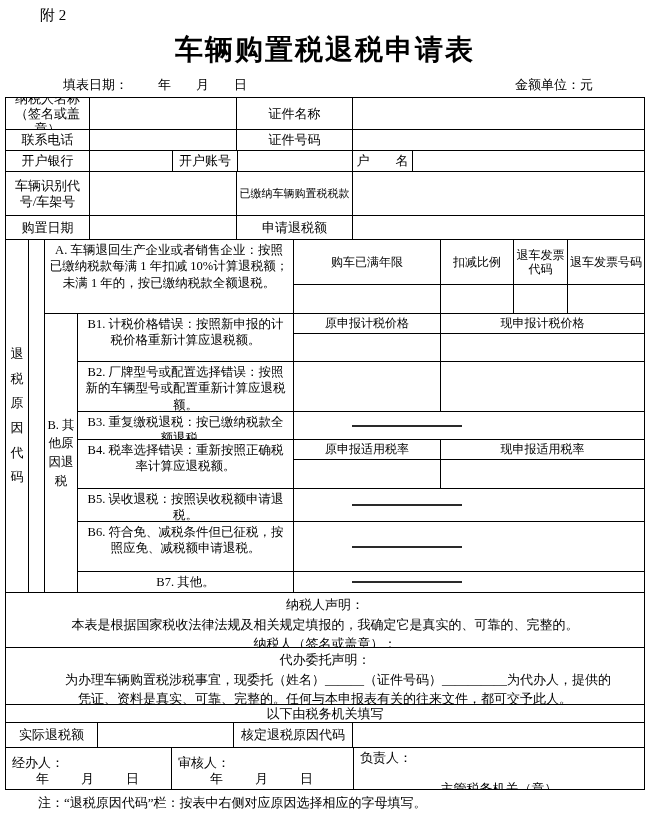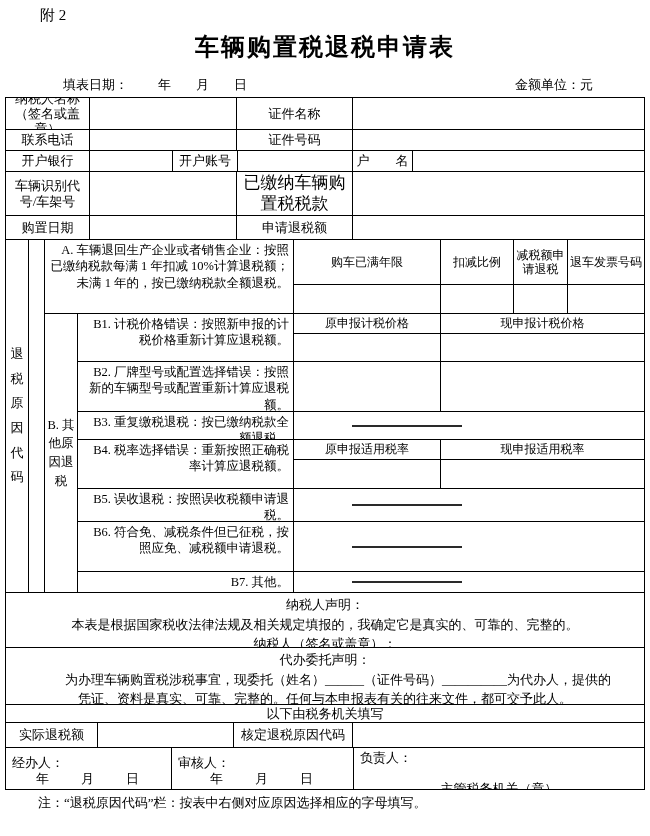--- a/index.html
+++ b/index.html
@@ -7,51 +7,51 @@
   .page {
     position: relative;
     width: 650px; height: 836px;
     background: #fff; color: #000;
     font-family: "Liberation Serif", "DejaVu Serif", serif;
     font-size: 13px;
     overflow: hidden;
   }
   .attach { position:absolute; left:40px; top:6px; font-size:15px; }
   .title  { position:absolute; top:31px; left:0; width:100%; text-align:center;
-            font-size:24px; font-weight:bold; letter-spacing:2px; }
+            font-size:28px; font-weight:bold; letter-spacing:2px; }
   .meta   { position:absolute; top:76px; left:63px; width:530px;
             display:flex; justify-content:space-between; }
   .meta-date-val { margin-left:30px; letter-spacing:6px; }
 
   .tbl { position:absolute; left:5px; top:97px; width:640px; border:1px solid #000; }
   .row { display:flex; border-bottom:1px solid #000; }
   .row.last { border-bottom:none; }
   .c { border-right:1px solid #000; display:flex; align-items:center; justify-content:center;
        text-align:center; overflow:hidden; word-break:break-all; line-height:1.18; padding:1px 2px; }
   .c.endc { border-right:none; }
   .c.blank {}
-  .ltxt { display:block; text-align:right; padding:2px 4px; font-size:12.5px; line-height:1.3; }
+  .ltxt { display:block; text-align:center; padding:2px 4px; font-size:12.5px; line-height:1.3; }
   .col { display:flex; flex-direction:column; }
 
   
   .w84{width:84px}.w147{width:147px}.w116{width:116px}.fill{flex:1 1 auto; min-width:0}
   .w83{width:83px}.w65{width:65px}.w115{width:115px}.w60{width:60px}
   .w23{width:23px}.w16{width:16px}.w249{width:249px}.w33{width:33px}.w216{width:216px}
   .w147r{width:147px}.w73{width:73px}.w54{width:54px}
   .w92{width:92px}.w136{width:136px}.w119{width:119px}.w166{width:166px}.w182{width:182px}
 
   
   .h32{height:32px}.h21{height:21px}.h44{height:44px}.h24{height:24px}
   .hA{height:74px}.hA1{height:46px}.hA2{height:28px}
   .hB1{height:48px}.hB2{height:50px}.hB3{height:28px}.hB4{height:49px}
   .hB5{height:33px}.hB6{height:50px}.hB7{height:20px}
   .h55{height:55px}.h57{height:57px}.h18{height:18px}.h25{height:25px}.h41{height:41px}
   .hh20{height:20px}
 
-  .small { font-size:17px; }
+  .small { font-size:11px; }
   .hdr12 { font-size:12px; }
   .vlabel { line-height:1.9; font-size:13px; padding:0 1px; }
   .blabel { font-size:12.5px; line-height:1.5; }
   .dash { width:110px; height:2px; background:#2a2a2a; }
   .dashwrap { justify-content:center; }
   .dashwrap .dash { transform: translateX(-62px); }
 
   .decl { padding:2px 6px 0 6px; line-height:1.5; }
   .decl .dline { white-space:pre-wrap; }
   .indent { text-indent:2em; }
@@ -126,21 +126,21 @@
       <div class="c w23 vlabel">退税原因代码</div>
       <div class="c w16 blank"></div>
       <div class="col fill">
 
         <div class="row hA">
           <div class="c w249 ltxt">A. 车辆退回生产企业或者销售企业：按照已缴纳税款每满 1 年扣减 10%计算退税额；未满 1 年的，按已缴纳税款全额退税。</div>
           <div class="col fill">
             <div class="row hA1">
               <div class="c w147r hdr12">购车已满年限</div>
               <div class="c w73 hdr12">扣减比例</div>
-              <div class="c w54 hdr12">减税额申请退税</div>
+              <div class="c w54 hdr12">退车发票代码</div>
               <div class="c fill endc hdr12">退车发票号码</div>
             </div>
             <div class="row hA2 last">
               <div class="c w147r blank"></div>
               <div class="c w73 blank"></div>
               <div class="c w54 blank"></div>
               <div class="c fill endc blank"></div>
             </div>
           </div>
         </div>

